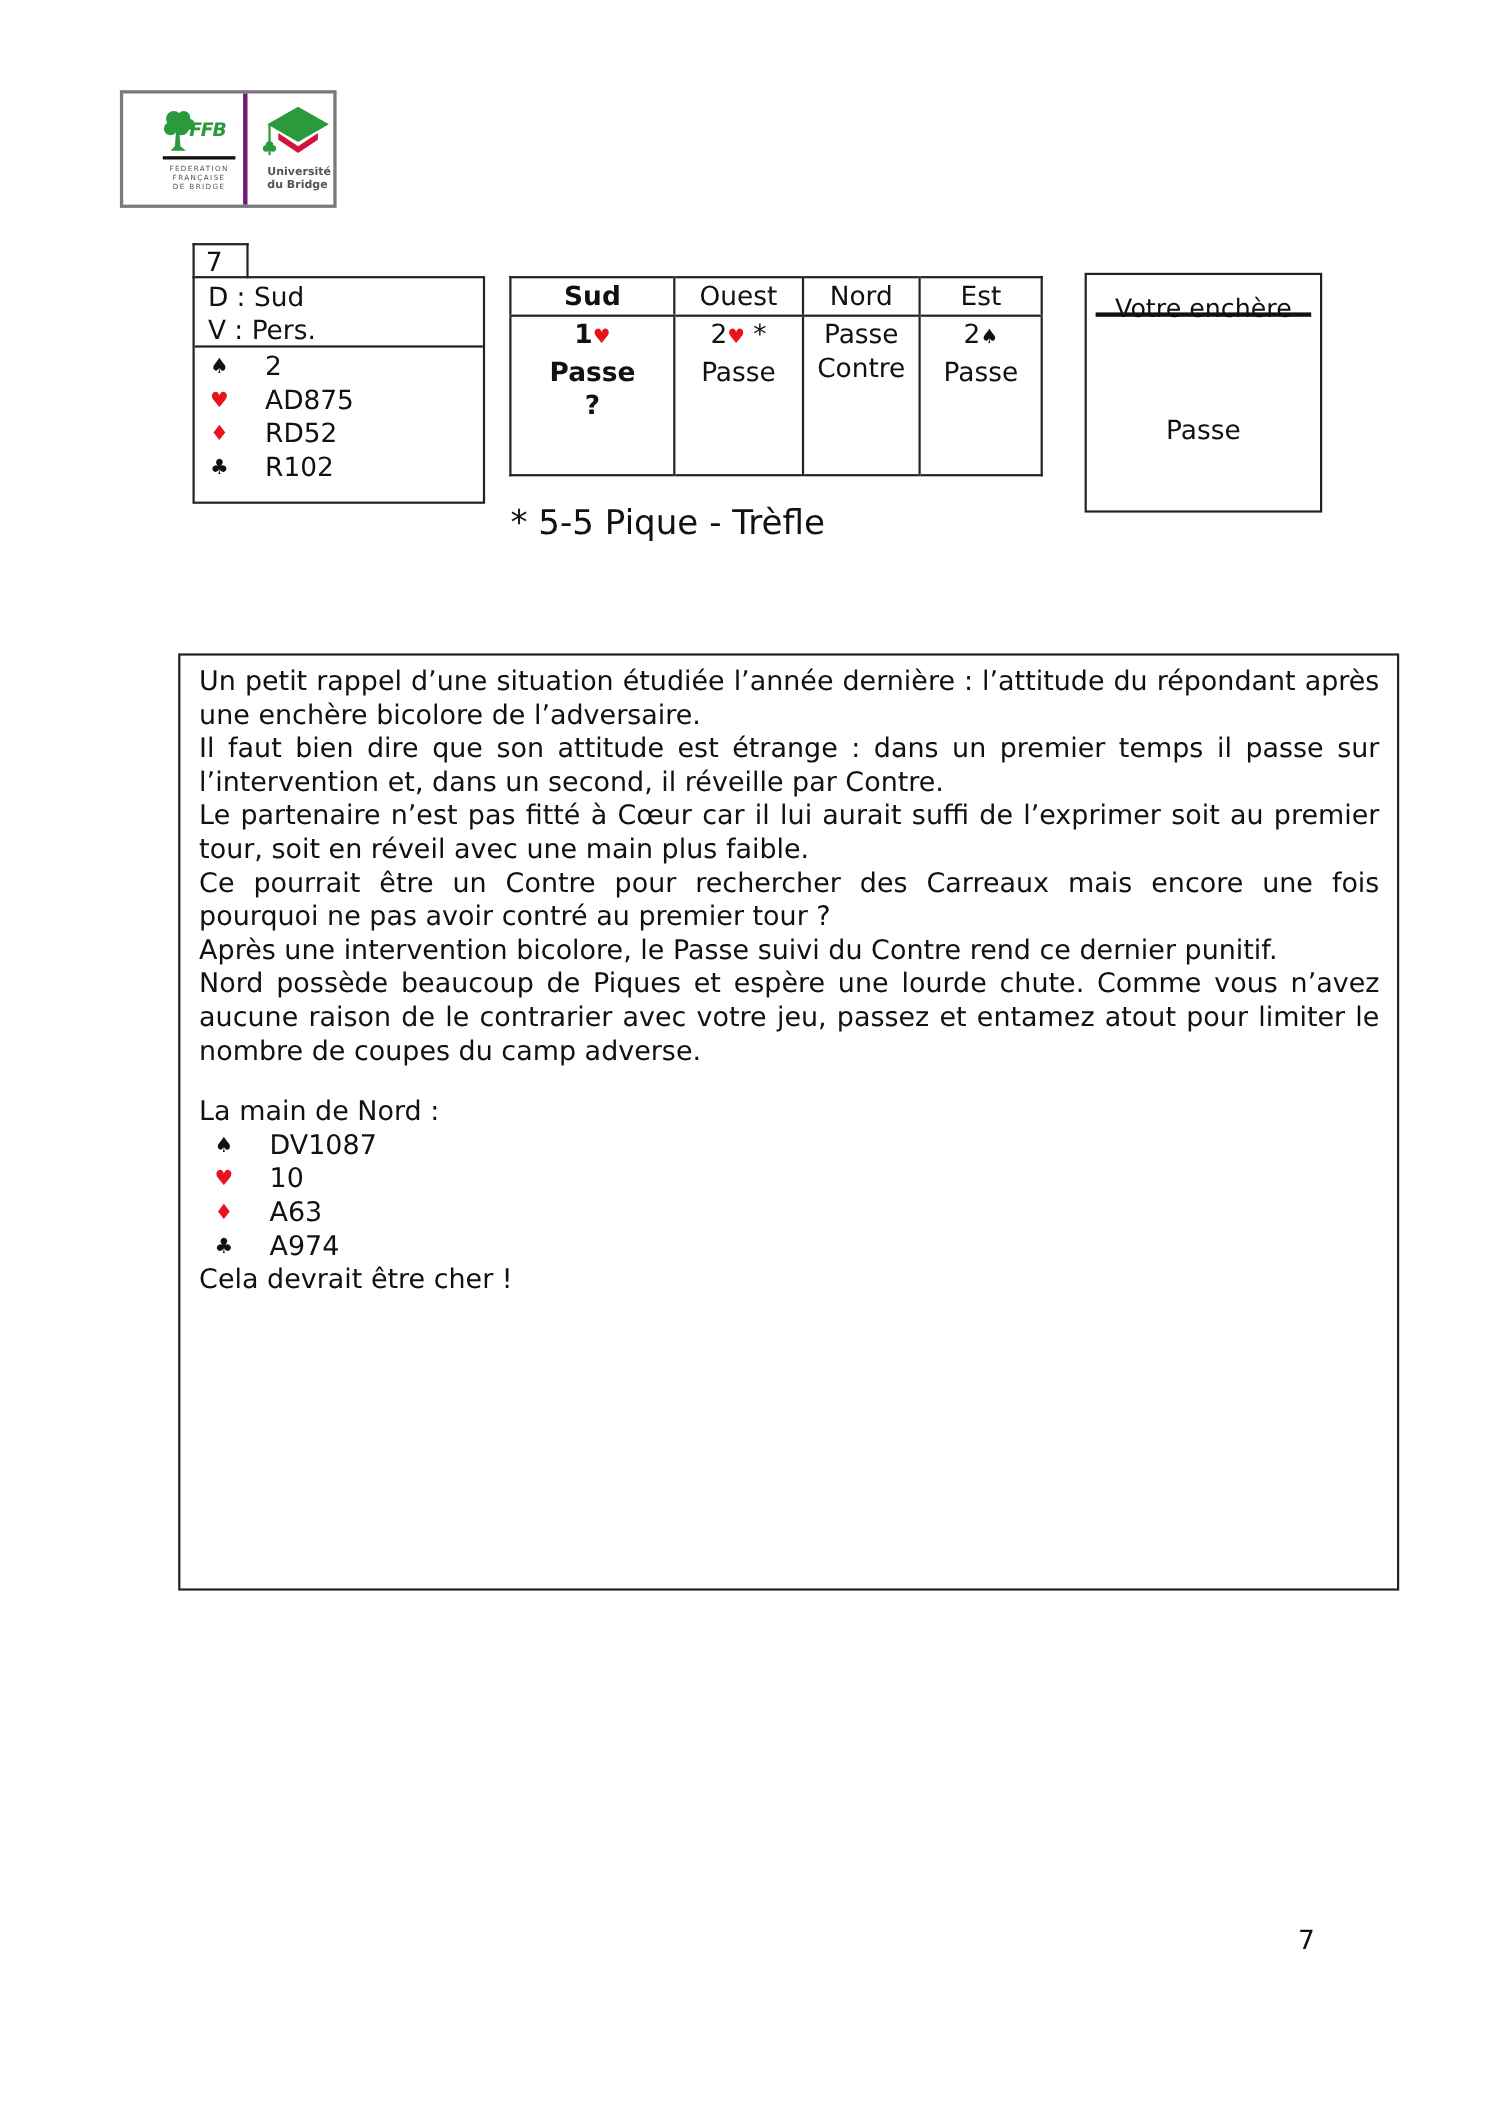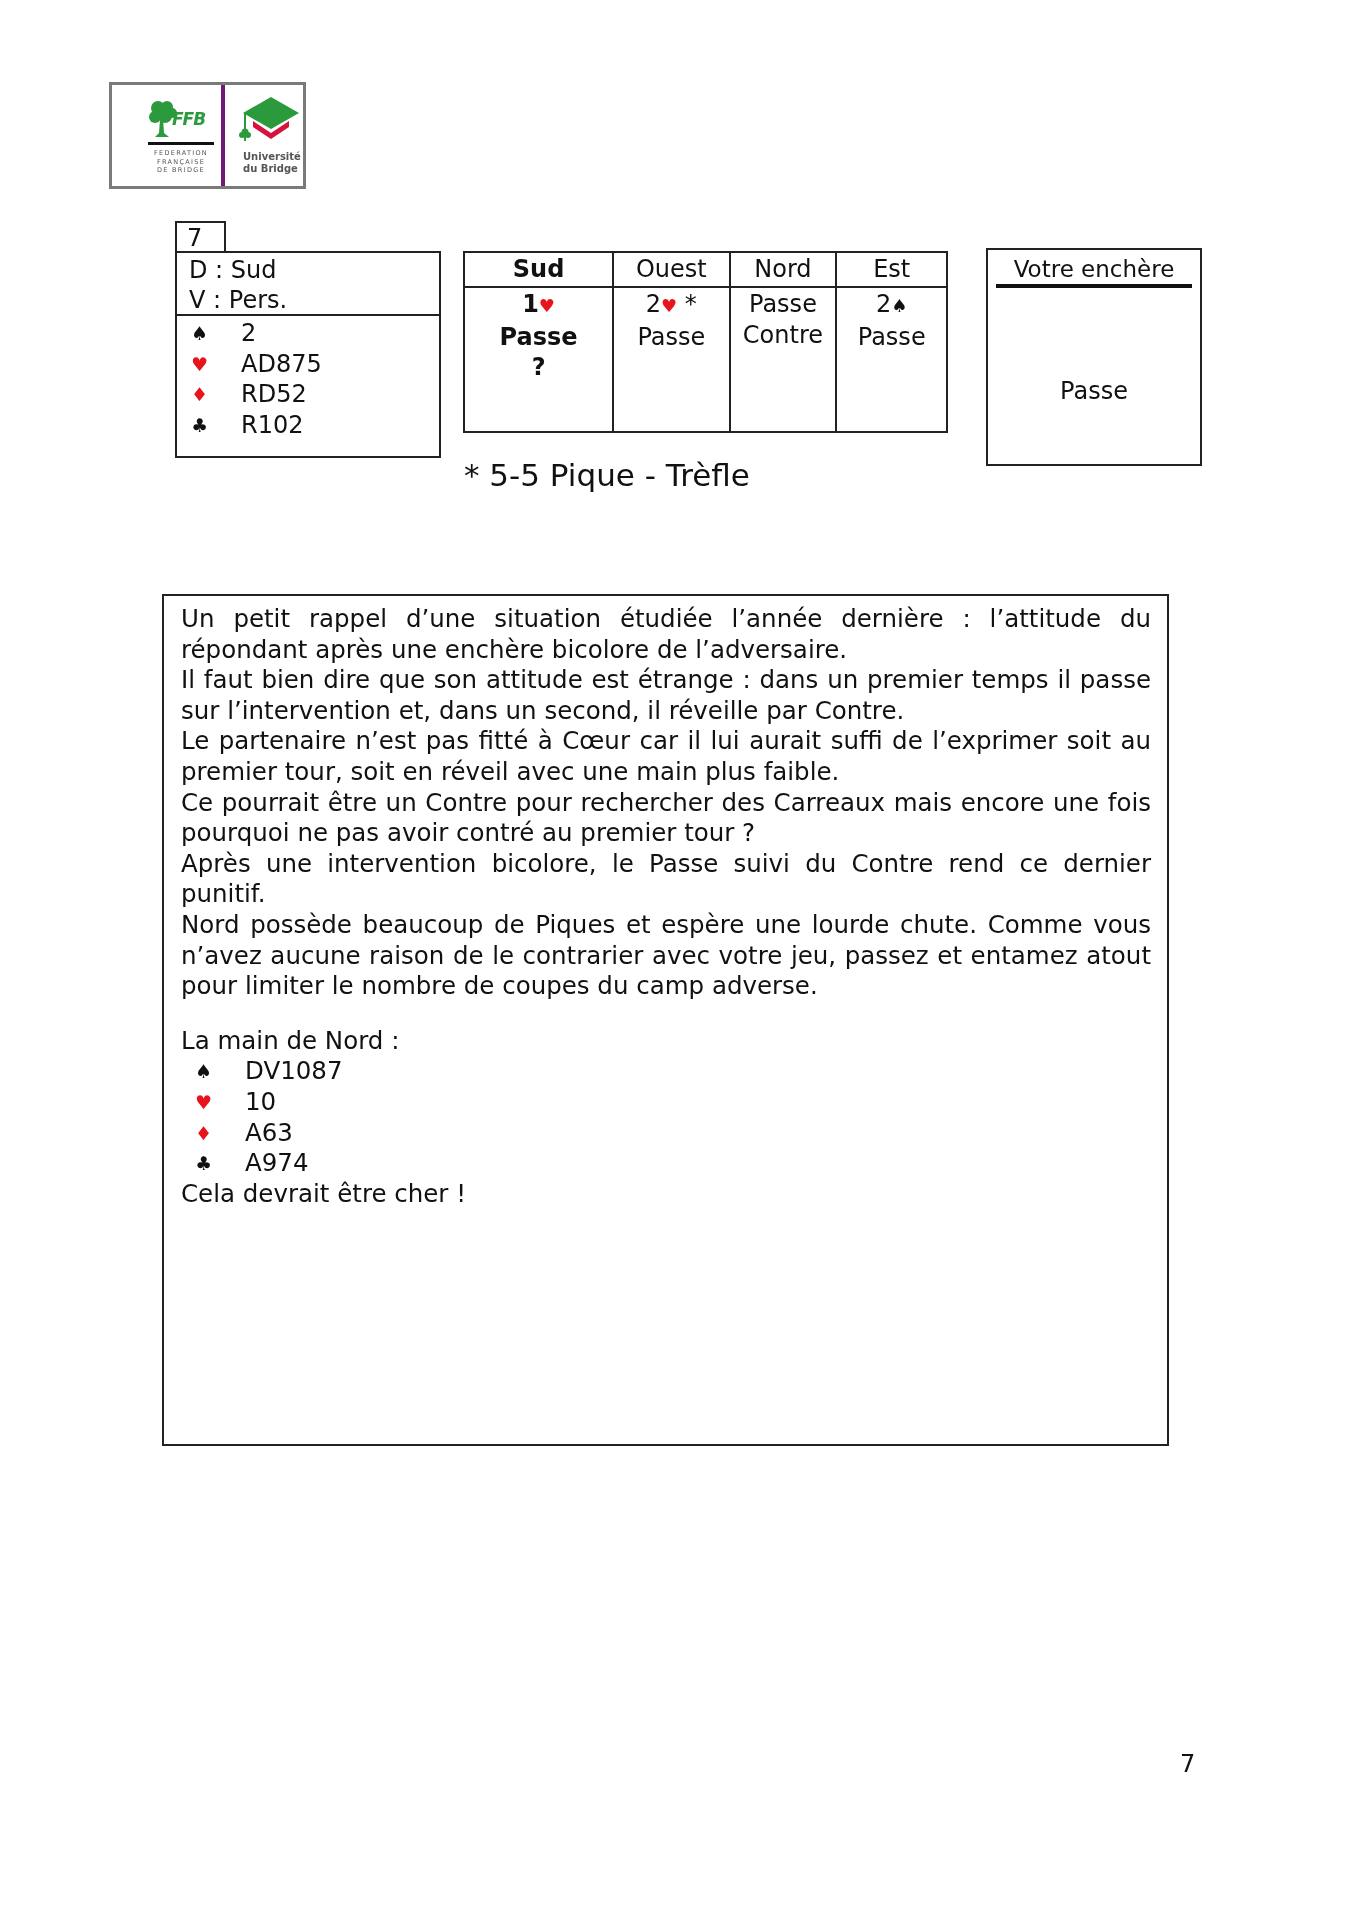--- a/index.html
+++ b/index.html
@@ -33,26 +33,26 @@
   .bid-table th:first-child, .bid-table td:first-child { border-left: none; font-weight: bold; }
   .bid-table th { height: 35px; border-bottom: 2px solid #222; line-height: 33px; }
   .bid-table td { line-height: 30.5px; padding-top: 1px; }
   .col-s { width: 155px; } .col-o { width: 120px; } .col-n { width: 109px; } .col-e { width: 114px; }
   .bid-line { display: block; }
   .bid-suit { font-size: 18px; }
   .footnote { position: absolute; left: 464px; top: 458px; font-size: 31px; line-height: 34px; }
 
   
   .votre-box { position: absolute; left: 986px; top: 248px; width: 216px; height: 218px; border: 2px solid #222; }
-  .votre-title { text-align: center; font-size: 23px; line-height: 30px; padding-top: 4px; }
+  .votre-title { text-align: center; font-size: 23px; line-height: 30px; padding-top: 16px; }
   .votre-line { position: absolute; left: 8px; right: 8px; top: 34px; height: 4px; background: #111; }
   .votre-answer { position: absolute; left: 0; right: 0; top: 126px; text-align: center; font-size: 24px; line-height: 30px; }
 
   
-  .comment-box { position: absolute; left: 162px; top: 594px; width: 1007px; height: 852px; border: 2px solid #222; padding: 8px 16px 0 17px; }
+  .comment-box { position: absolute; left: 162px; top: 594px; width: 1110px; height: 852px; border: 2px solid #222; padding: 8px 16px 0 17px; }
   .para { font-size: 24.5px; line-height: 30.6px; text-align: justify; }
   .para-line { display: block; }
   .nord-title { margin-top: 24px; font-size: 24.5px; line-height: 30.6px; }
   .nord-suits { padding-left: 14px; }
   .nord-row { display: flex; font-size: 24.5px; line-height: 30.6px; }
   .nord-row .suit-icon { width: 50px; font-size: 19px; }
   .closing { font-size: 24.5px; line-height: 30.6px; }
 
   .page-num { position: absolute; left: 1180px; top: 1750px; font-size: 24px; line-height: 28px; }
 </style>

